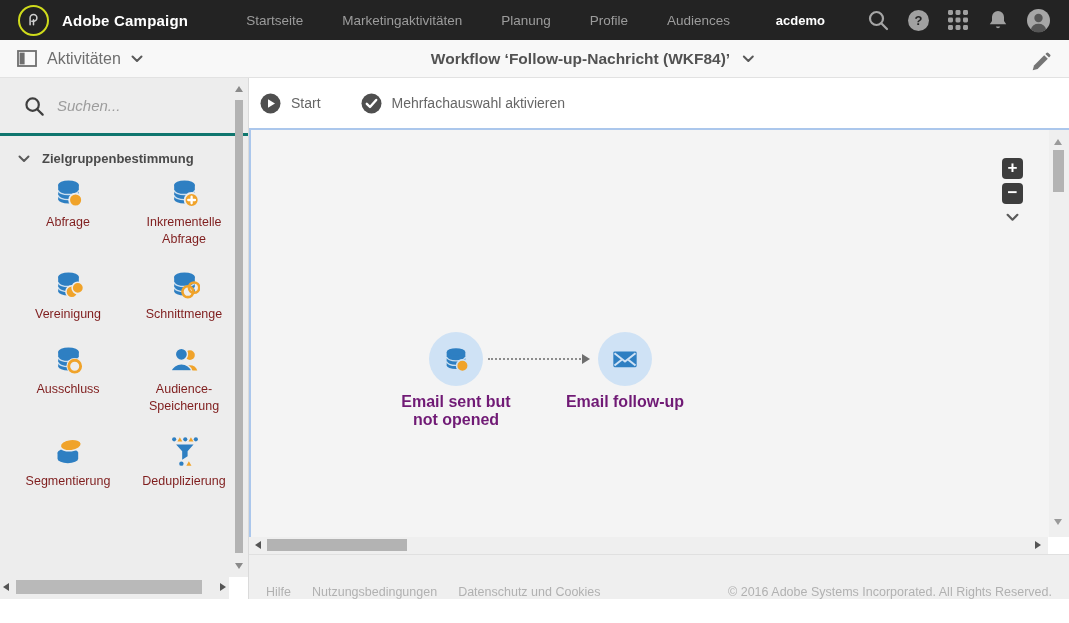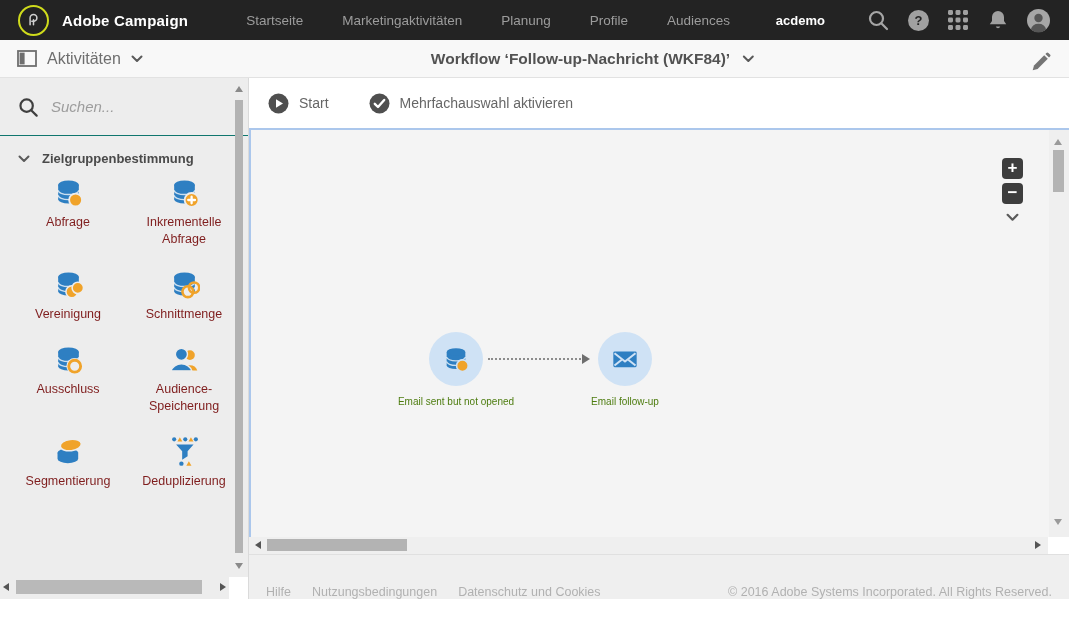--- a/index.html
+++ b/index.html
@@ -22,21 +22,21 @@
   .context-label { font-size:16px; color:#6e6e6e; }
   .wf-title-wrap { position:absolute; left:50%; transform:translateX(-50%); margin-left:58px; display:flex; align-items:center; gap:12px; cursor:pointer; }
   .wf-title { font-size:15.5px; font-weight:bold; color:#525252; white-space:nowrap; }
   .edit-btn { position:absolute; right:18px; top:12px; cursor:pointer; }
 
   
   .app-body { display:flex; height:521px; }
 
   
   .sidebar { width:249px; background:#ededed; border-right:1px solid #dadada; position:relative; flex:0 0 auto; }
-  .search-row { height:58px; display:flex; align-items:center; padding:0 18px; gap:13px; border-bottom:1px solid #0f766e; }
+  .search-row { height:58px; display:flex; align-items:center; padding:0 24px; gap:13px; border-bottom:3px solid #0f766e; }
   .search-row input { background:transparent; border:none; outline:none; font-family:"Liberation Sans",sans-serif; font-style:italic; font-size:15px; color:#555; width:140px; }
   .search-row input::placeholder { color:#9d9d9d; font-style:italic; }
   .side-section-header { display:flex; align-items:center; gap:12px; padding:15px 18px 11px 18px; cursor:pointer; }
   .side-section-header .lbl { font-size:13px; font-weight:bold; color:#4a4a4a; }
   .act-grid { display:grid; grid-template-columns:116px 116px; padding-left:10px; row-gap:21px; }
   .act-item { display:flex; flex-direction:column; align-items:center; cursor:pointer; }
   .act-item .lbl { margin-top:6px; font-size:12.5px; line-height:17px; color:#7f1d1d; text-align:center; max-width:112px; }
 
   
   .tri { width:0; height:0; }
@@ -49,35 +49,35 @@
   .side-vscroll .tri-up { position:absolute; top:0; left:1px; }
   .side-vscroll .tri-down { position:absolute; bottom:0; left:1px; }
   .side-hscroll { position:absolute; bottom:5px; left:3px; right:22px; height:14px; }
   .side-hscroll .thumb { position:absolute; left:13px; width:186px; top:0; height:14px; background:#b9b9b9; }
   .side-hscroll .tri-left { position:absolute; left:0; top:3px; }
   .side-hscroll .tri-right { position:absolute; right:0; top:3px; }
   .side-corner { position:absolute; right:0; bottom:0; width:19px; height:22px; background:#fff; }
 
   
   .main { flex:1; display:flex; flex-direction:column; min-width:0; background:#fff; }
-  .toolbar { height:50px; display:flex; align-items:center; padding-left:19px; gap:40px; background:#fff; }
+  .toolbar { height:50px; display:flex; align-items:center; padding-left:11px; gap:40px; background:#fff; }
   .tool-btn { display:flex; align-items:center; gap:10px; cursor:pointer; }
   .tool-btn .lbl { font-size:14px; color:#666; }
 
   .canvas-row { flex:1; display:flex; border-top:2px solid #abc7ec; min-height:0; }
   .canvas { flex:1; position:relative; background:#f4f4f4; border-left:2px solid #abc7ec; }
 
   .zoom-ctrls { position:absolute; top:28px; right:26px; display:flex; flex-direction:column; align-items:center; }
   .zoom-btn { width:21px; height:21px; background:#3d3d3d; color:#fff; border-radius:4px; font-size:17px; font-weight:bold; line-height:19px; text-align:center; cursor:pointer; user-select:none; }
   .zoom-btn + .zoom-btn { margin-top:4px; }
   .zoom-chev { margin-top:9px; cursor:pointer; }
 
   .node { position:absolute; width:130px; display:flex; flex-direction:column; align-items:center; cursor:pointer; }
   .node-circle { width:54px; height:54px; border-radius:50%; background:#cfe2f5; display:flex; align-items:center; justify-content:center; }
-  .node-label { margin-top:7px; font-size:10px; line-height:18px; color:#4d7c0f; text-align:center; }
+  .node-label { margin-top:7px; font-size:16px; line-height:18px; color:#701a75; text-align:center;font-weight:bold; }
   .connector { position:absolute; left:237px; top:228px; width:100px; border-top:2px dotted #8c8c8c; }
   .connector .head { position:absolute; right:-2px; top:-6px; width:0; height:0; border-top:5px solid transparent; border-bottom:5px solid transparent; border-left:8px solid #6e6e6e; }
 
   .canvas-vscroll { width:20px; background:#efefef; position:relative; flex:0 0 auto; }
   .canvas-vscroll .thumb { position:absolute; top:20px; left:4px; width:11px; height:42px; background:#b3b3b3; }
   .canvas-vscroll .tri-up { position:absolute; top:9px; left:5px; border-bottom-color:#9a9a9a; }
   .canvas-vscroll .tri-down { position:absolute; bottom:12px; left:5px; border-top-color:#9a9a9a; }
 
   .hscroll-row { height:17px; background:#efefef; position:relative; flex:0 0 auto; }
   .hscroll-row .thumb { position:absolute; left:18px; top:2px; width:140px; height:12px; background:#b3b3b3; }

